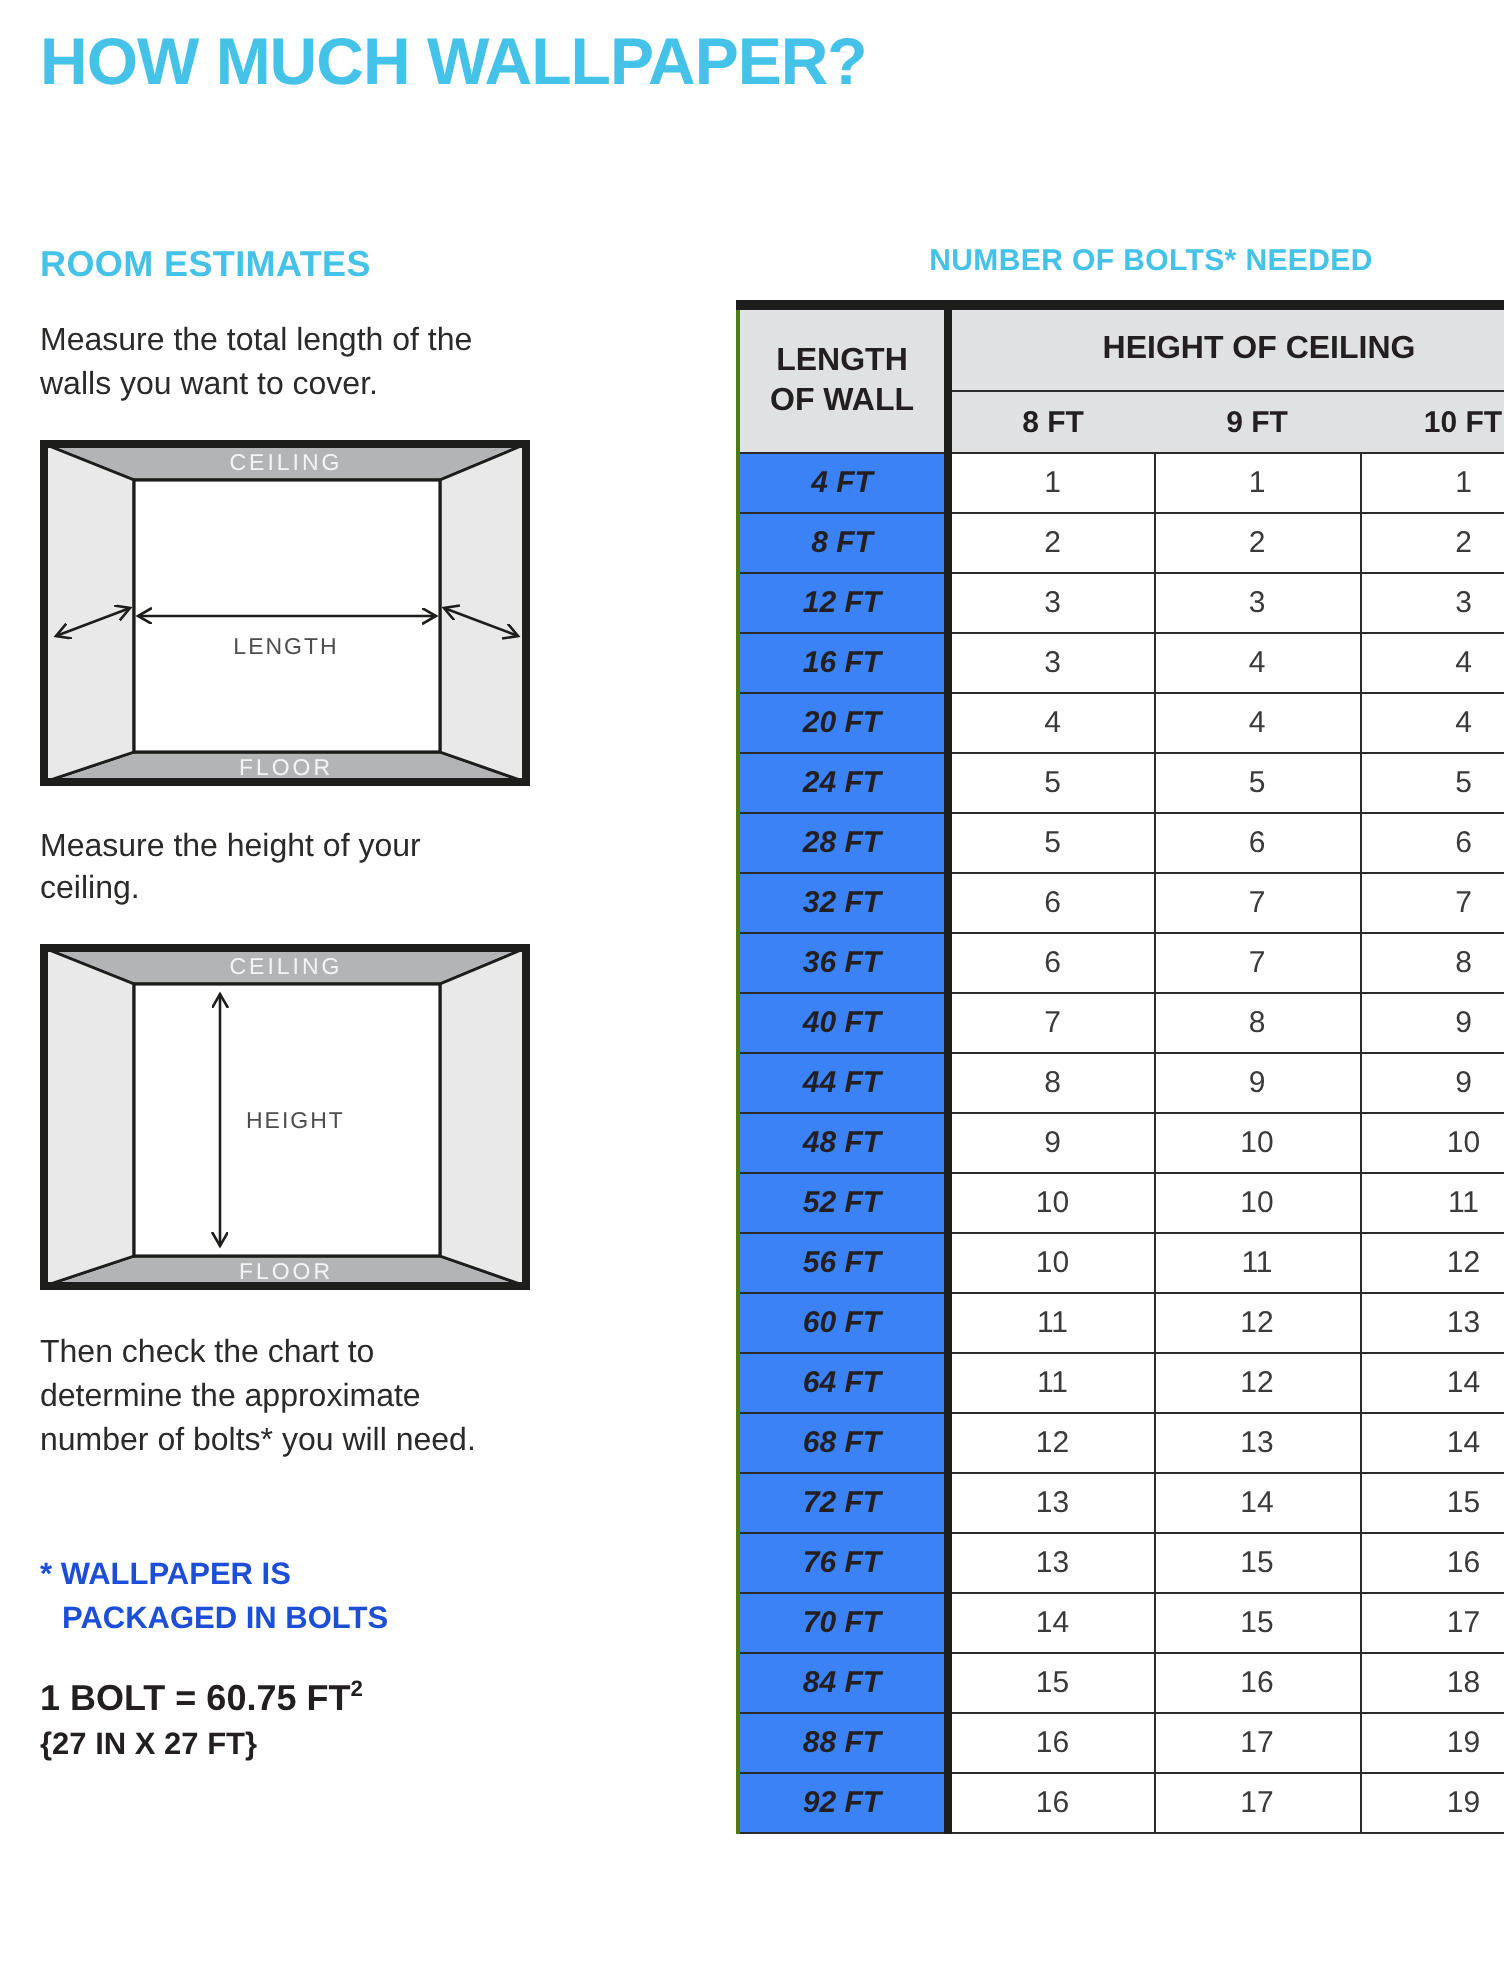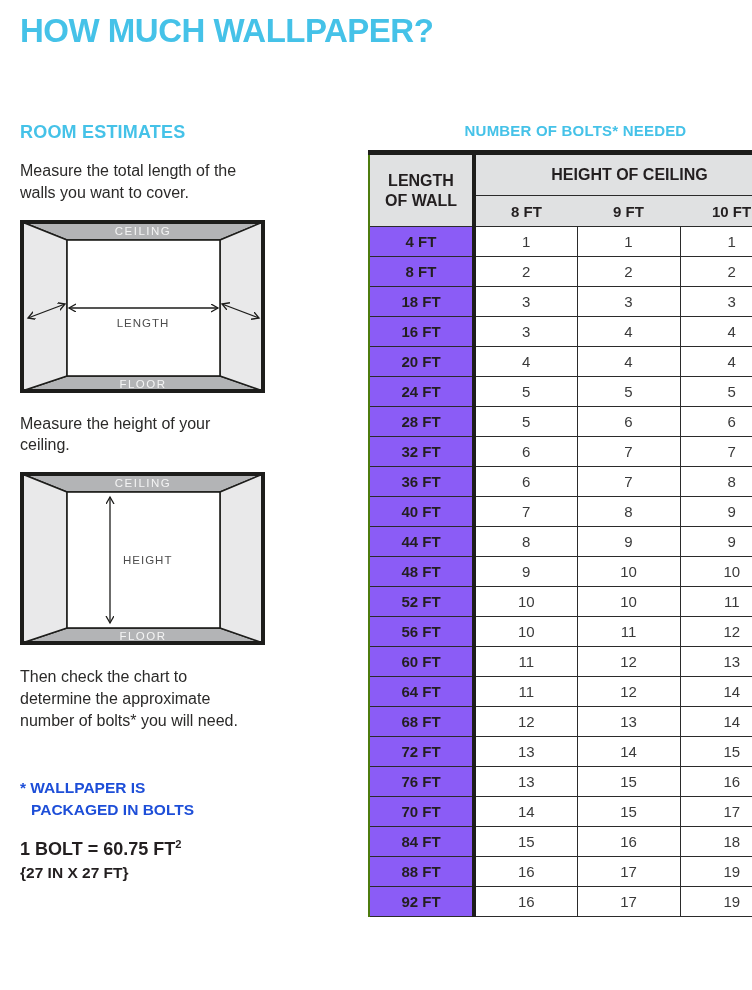--- a/index.html
+++ b/index.html
@@ -71,23 +71,24 @@
   }
   .bolt-table .group-cell {
     background:#e0e1e2; font-size:16px; font-weight:bold; color:#231f20;
     height:43px; border-right:none;
   }
   .bolt-table .sub-cell {
     background:#e0e1e2; font-size:15px; font-weight:bold; color:#231f20;
     height:31px; border-left:none; border-right:none;
   }
   .bolt-table .wall-cell {
-    background:#8b5cf6; font-size:15px; font-weight:bold; color:#231f20;
+    background:#3b82f6; font-size:15px; font-weight:bold; color:#231f20;
     border-right:4px solid #1d1d1b;
     height:30px;
+    font-style:italic;
   }
   .bolt-table .value-cell {
     background:#ffffff; font-size:15px; color:#3a3a3a;
     height:30px;
   }
   .bolt-table tr > *:last-child { border-right:none; }
 </style>
 </head>
 <body>
 
@@ -180,21 +181,21 @@
             <td class="value-cell">1</td>
             <td class="value-cell">1</td>
           </tr>
           <tr>
             <th class="wall-cell">8 FT</th>
             <td class="value-cell">2</td>
             <td class="value-cell">2</td>
             <td class="value-cell">2</td>
           </tr>
           <tr>
-            <th class="wall-cell">18 FT</th>
+            <th class="wall-cell">12 FT</th>
             <td class="value-cell">3</td>
             <td class="value-cell">3</td>
             <td class="value-cell">3</td>
           </tr>
           <tr>
             <th class="wall-cell">16 FT</th>
             <td class="value-cell">3</td>
             <td class="value-cell">4</td>
             <td class="value-cell">4</td>
           </tr>

